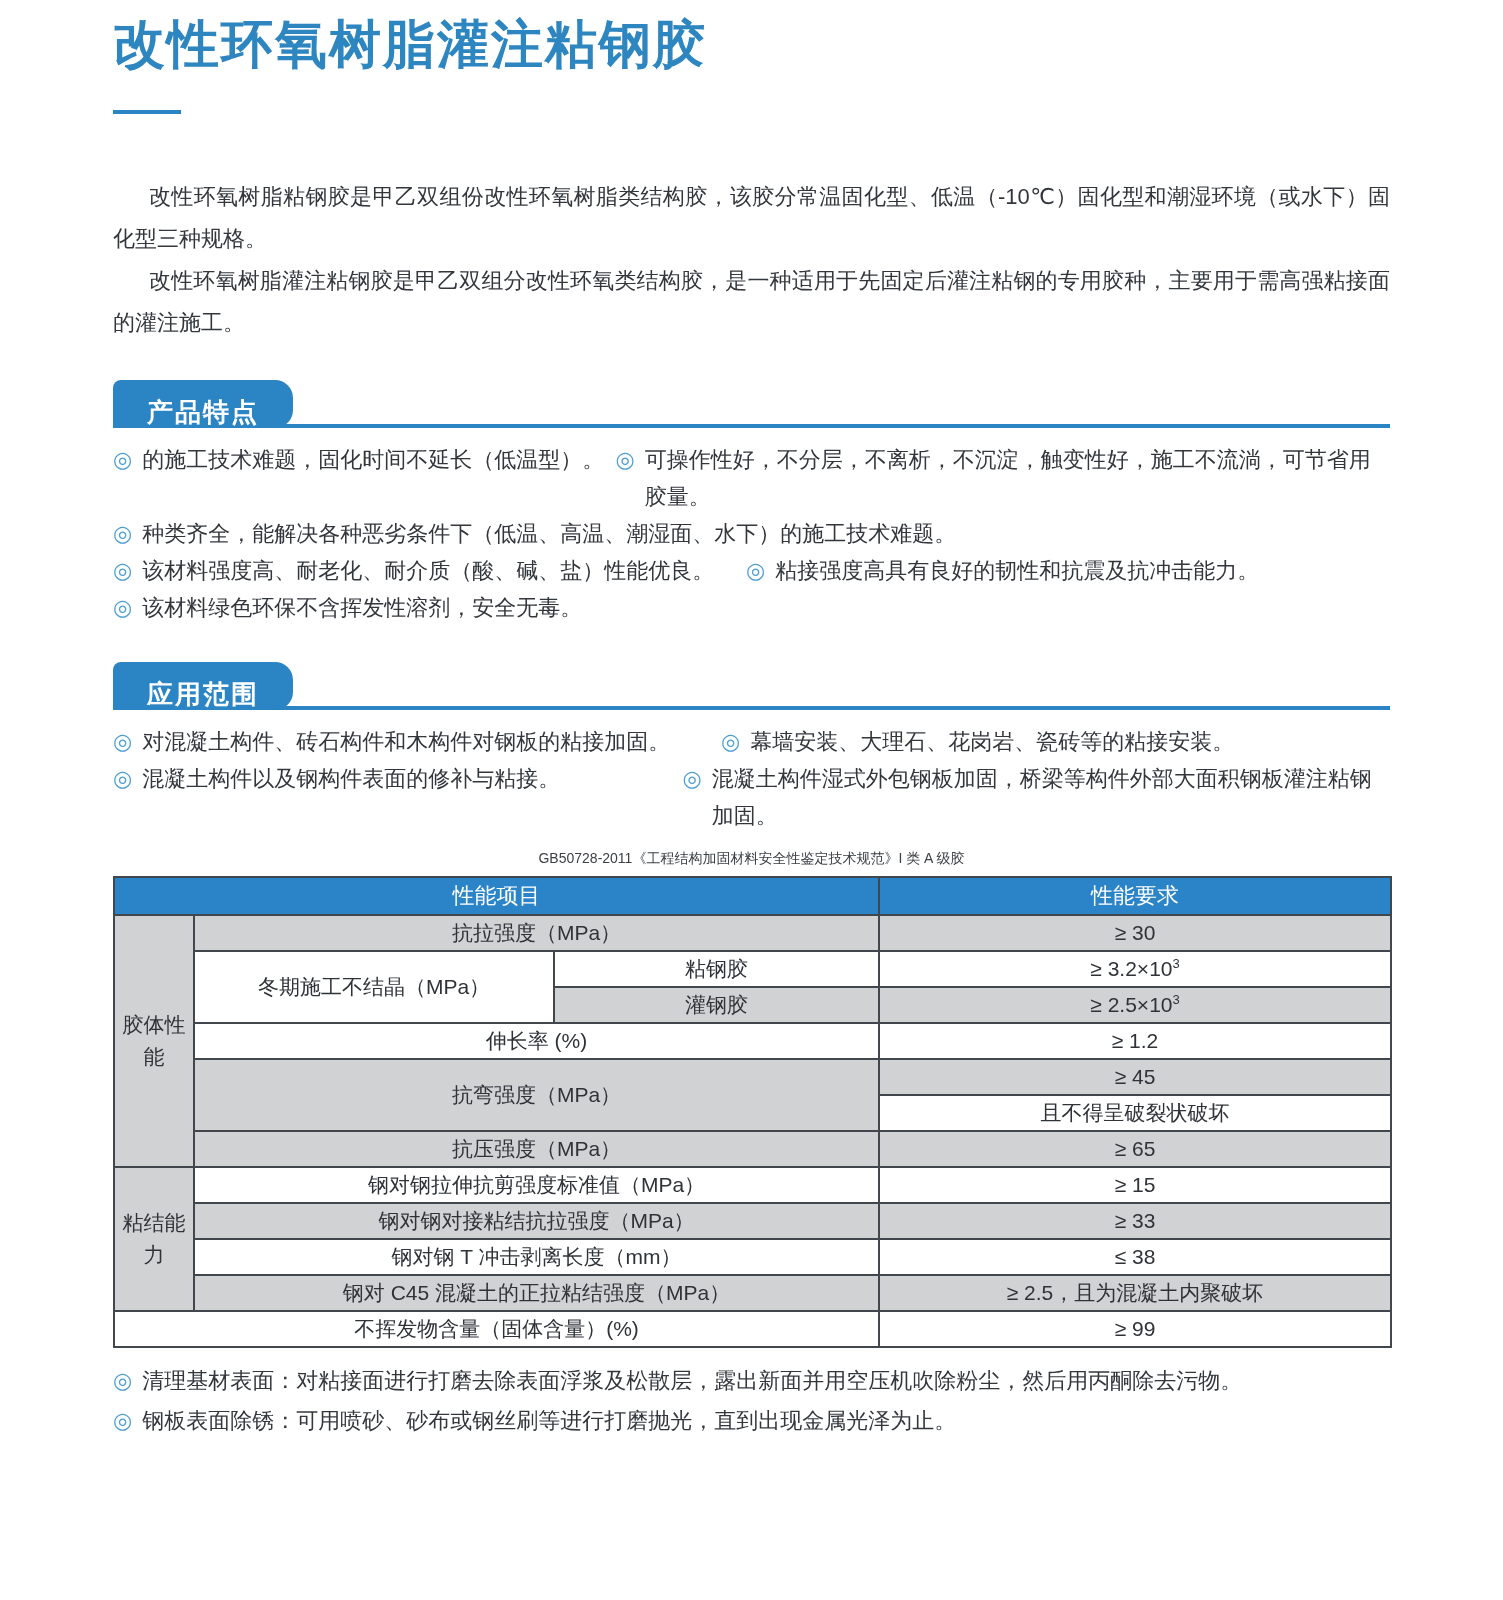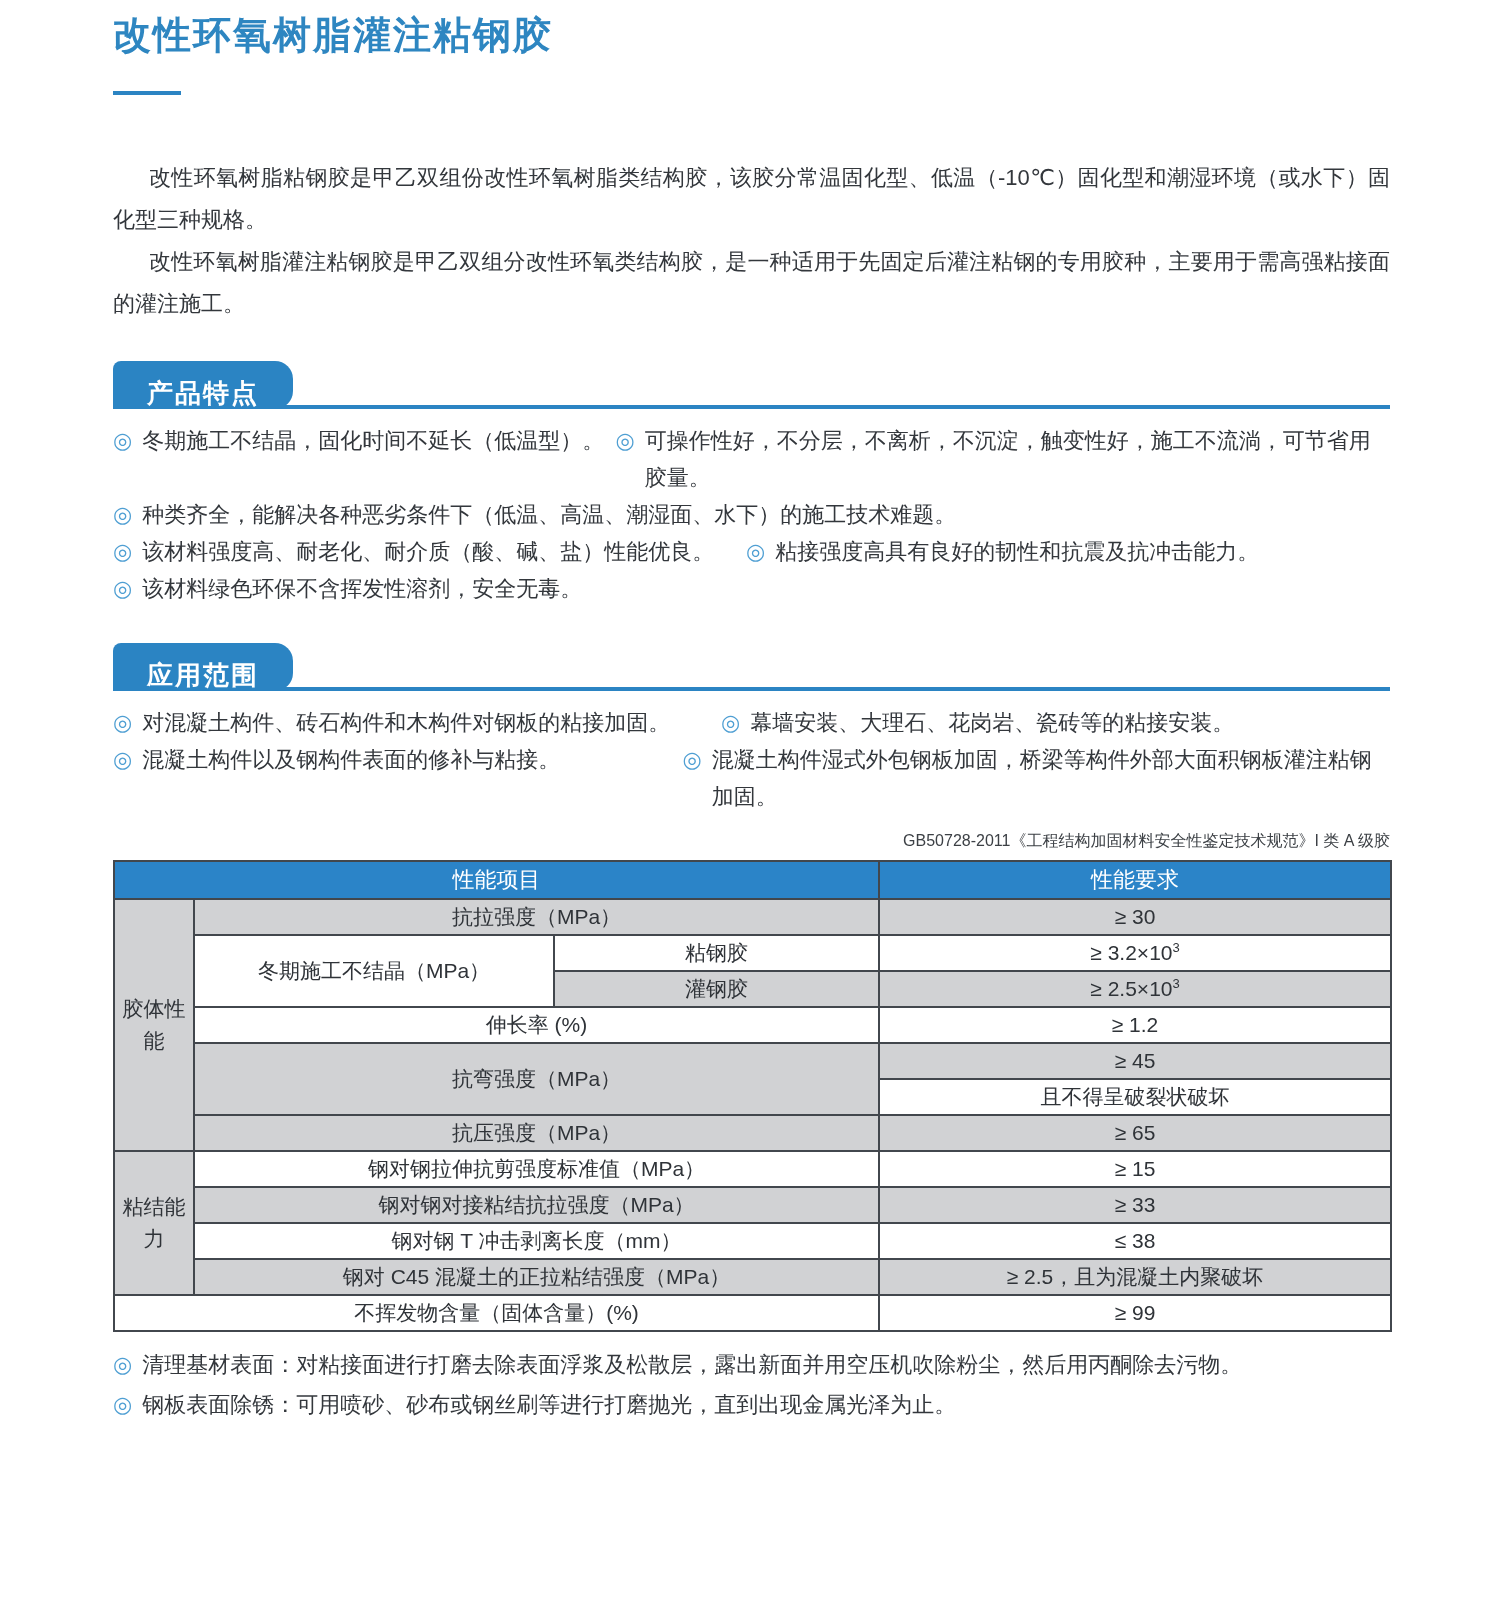--- a/index.html
+++ b/index.html
@@ -17,21 +17,21 @@
     height:1600px;overflow:hidden;position:relative;
     font-family:"Liberation Sans","DejaVu Sans",sans-serif;
     color:var(--text);
   }
   .page{padding:0 113px;}
 
   
   .top-artifact{height:6px;overflow:hidden;}
   .top-artifact span{display:block;margin-top:-46px;font-size:38px;font-weight:bold;color:var(--title);letter-spacing:2px;}
 
-  .page-title{margin-top:4px;font-size:38px;font-weight:bold;color:var(--title);letter-spacing:2px;}
+  .page-title{margin-top:4px;font-size:52px;font-weight:bold;color:var(--title);letter-spacing:2px;}
   .title-underline{width:68px;height:4px;background:var(--accent);margin-top:30px;}
 
   .intro{margin-top:62px;}
   .intro p{font-size:22px;line-height:42px;text-align:justify;text-indent:36px;}
 
   .section-header{position:relative;height:48px;margin-top:36px;}
   .section-header::after{content:"";position:absolute;left:0;right:0;bottom:0;height:4px;background:var(--accent);}
   .section-badge{
     position:absolute;left:0;bottom:0;height:48px;line-height:48px;
     background:var(--accent);color:#ffffff;font-size:26px;font-weight:bold;
@@ -39,21 +39,21 @@
   }
 
   .bullet-list{margin-top:13px;}
   .bullet-row{display:flex;line-height:37px;font-size:22px;}
   .bullet-item{display:flex;align-items:baseline;}
   .bullet-icon{color:var(--bullet);font-size:22px;margin-right:10px;flex:0 0 auto;}
   .lw-533{width:533px;}
   .lw-633{width:633px;}
   .lw-608{width:608px;}
 
-  .table-caption{margin-top:16px;text-align:right;font-size:16px;color:#3c4045;}
+  .table-caption{margin-top:16px;text-align:center;font-size:14px;color:#3c4045;}
 
   table.perf{
     margin-top:8px;width:1277px;border-collapse:collapse;table-layout:fixed;
     font-size:21px;color:#2f3338;
   }
   table.perf th,table.perf td{
     border:2px solid var(--border);text-align:center;vertical-align:middle;
     height:36px;padding:0 4px;
   }
   table.perf th{
@@ -85,21 +85,21 @@
     <p>改性环氧树脂灌注粘钢胶是甲乙双组分改性环氧类结构胶，是一种适用于先固定后灌注粘钢的专用胶种，主要用于需高强粘接面的灌注施工。</p>
   </div>
 
   <div class="section-header">
     <div class="section-badge">产品特点</div>
   </div>
   <div class="bullet-list">
     <div class="bullet-row">
       <div class="bullet-item lw-533">
         <span class="bullet-icon">◎</span>
-        <span>冬期施工不结晶，固化时间不延长（低温型）。</span>
+        <span>的施工技术难题，固化时间不延长（低温型）。</span>
       </div>
       <div class="bullet-item">
         <span class="bullet-icon">◎</span>
         <span>可操作性好，不分层，不离析，不沉淀，触变性好，施工不流淌，可节省用胶量。</span>
       </div>
     </div>
     <div class="bullet-row">
       <div class="bullet-item">
         <span class="bullet-icon">◎</span>
         <span>种类齐全，能解决各种恶劣条件下（低温、高温、潮湿面、水下）的施工技术难题。</span>

